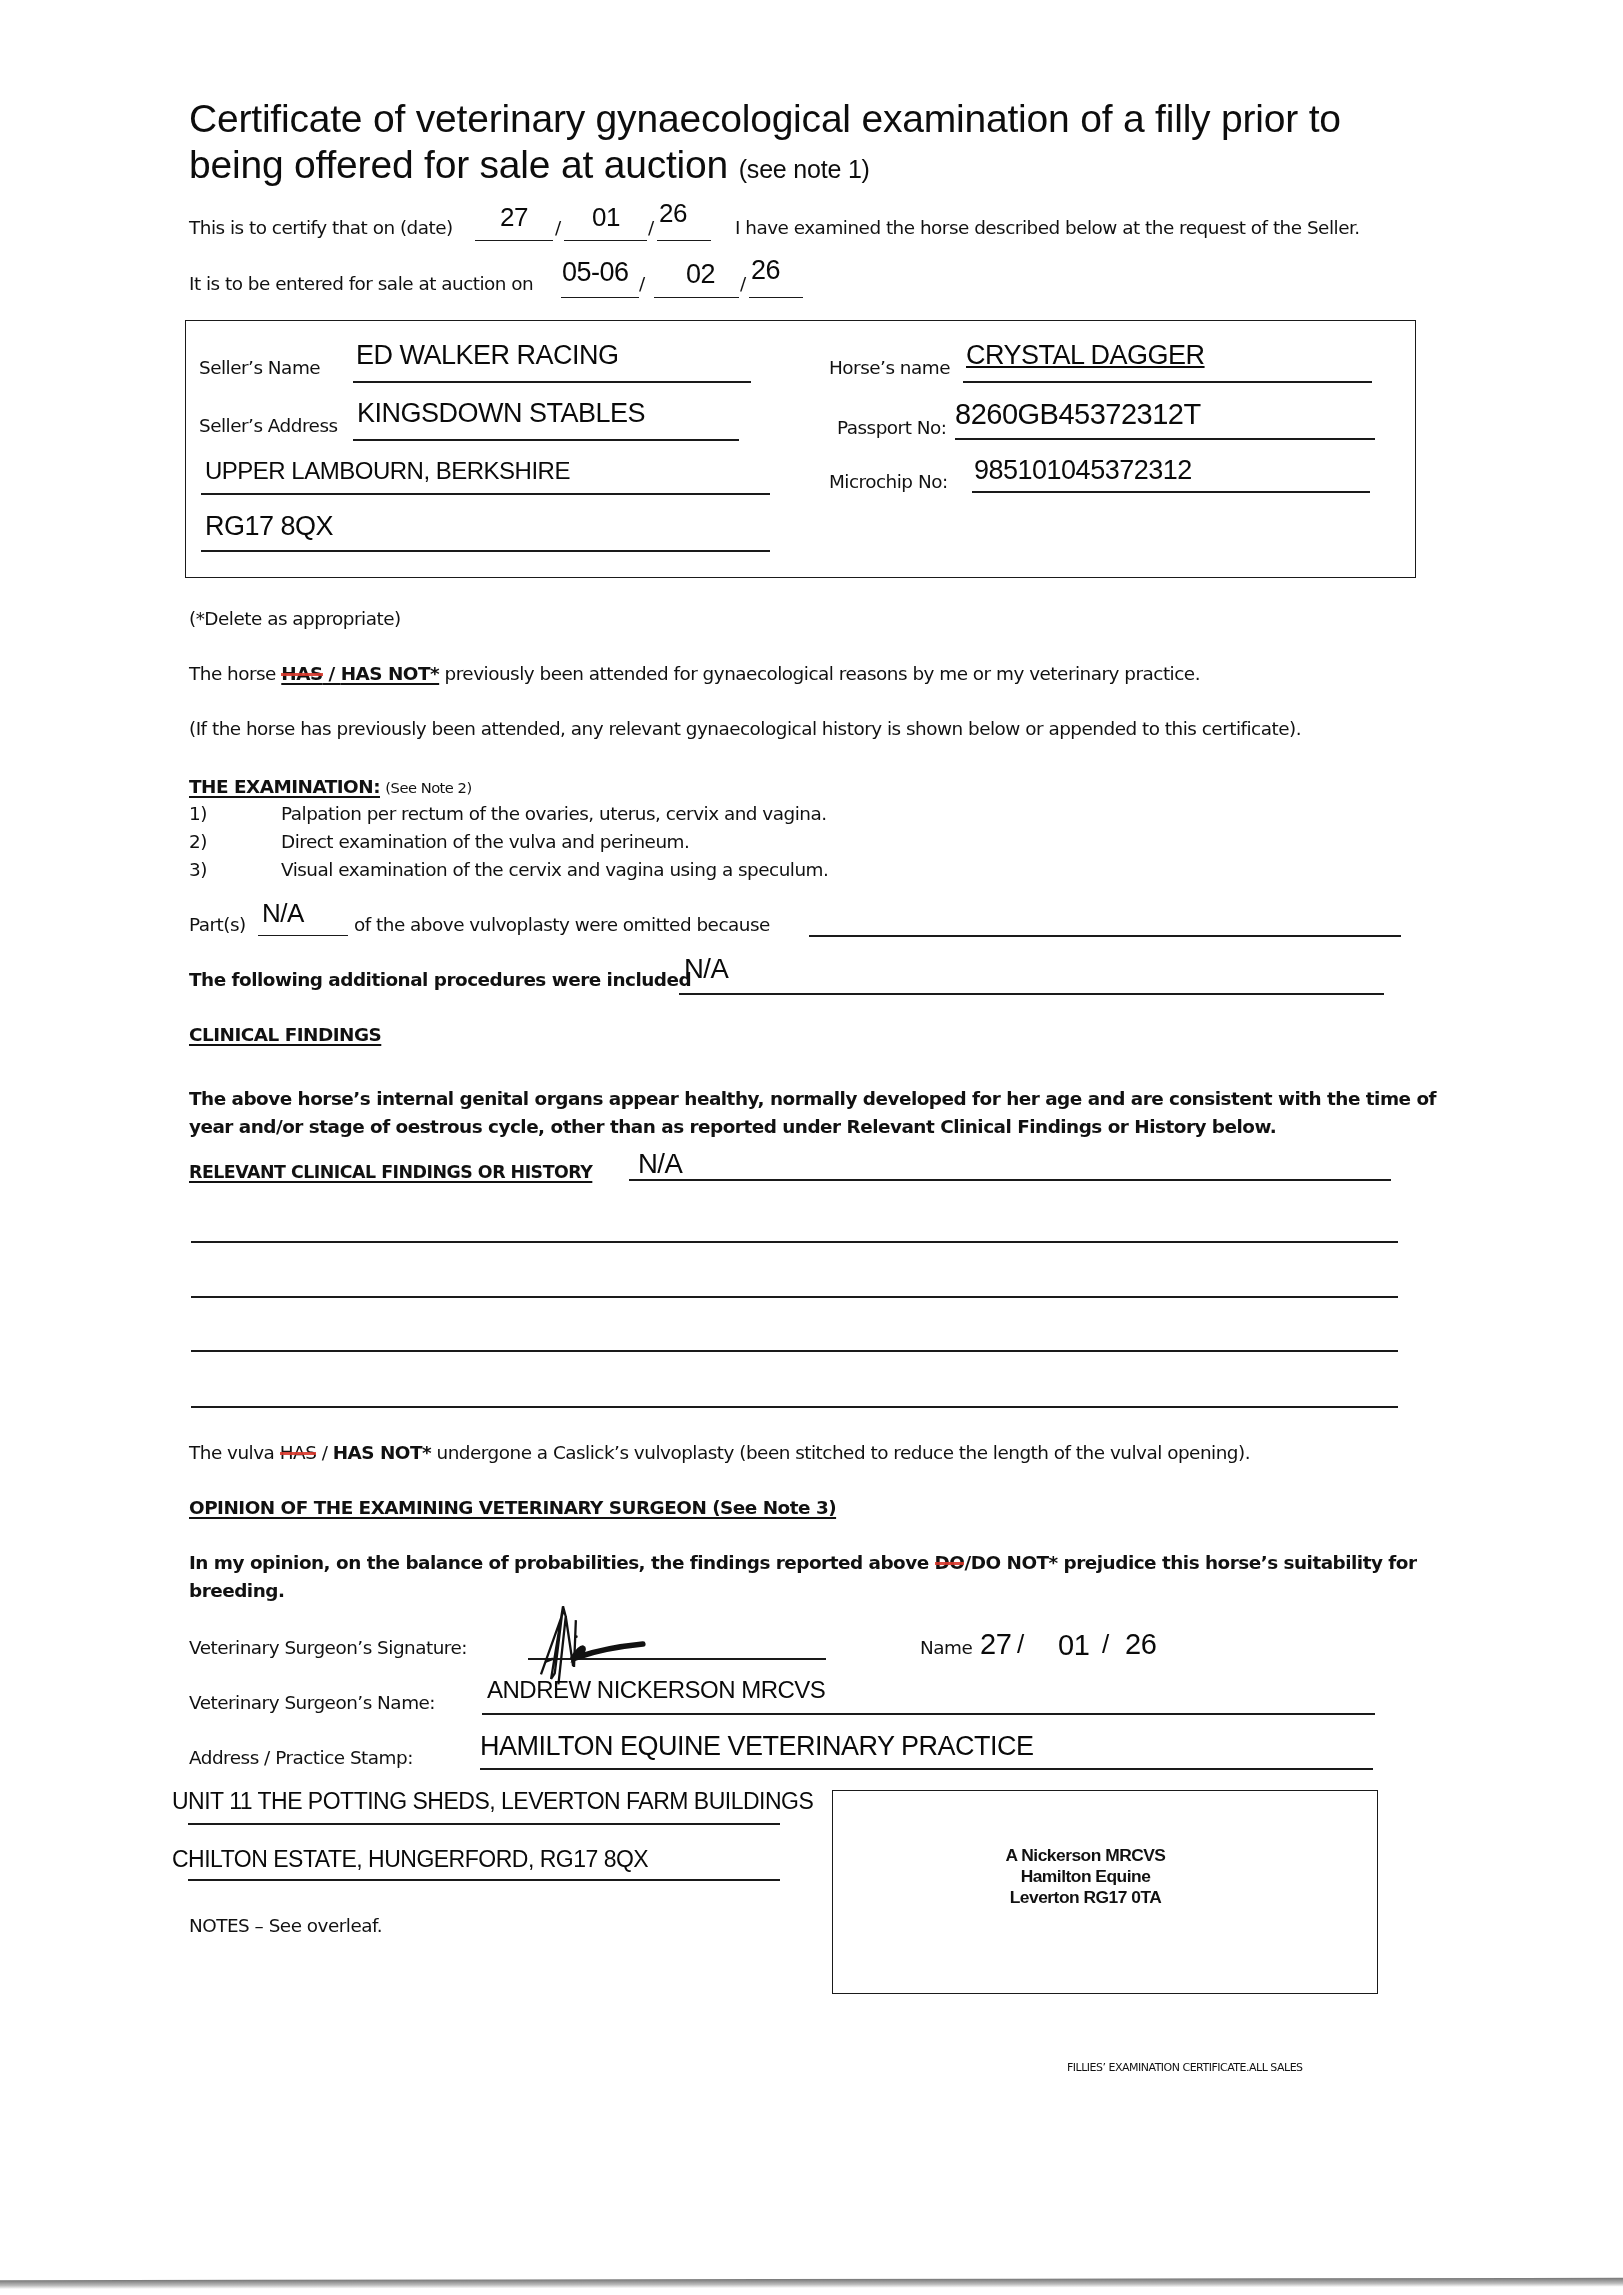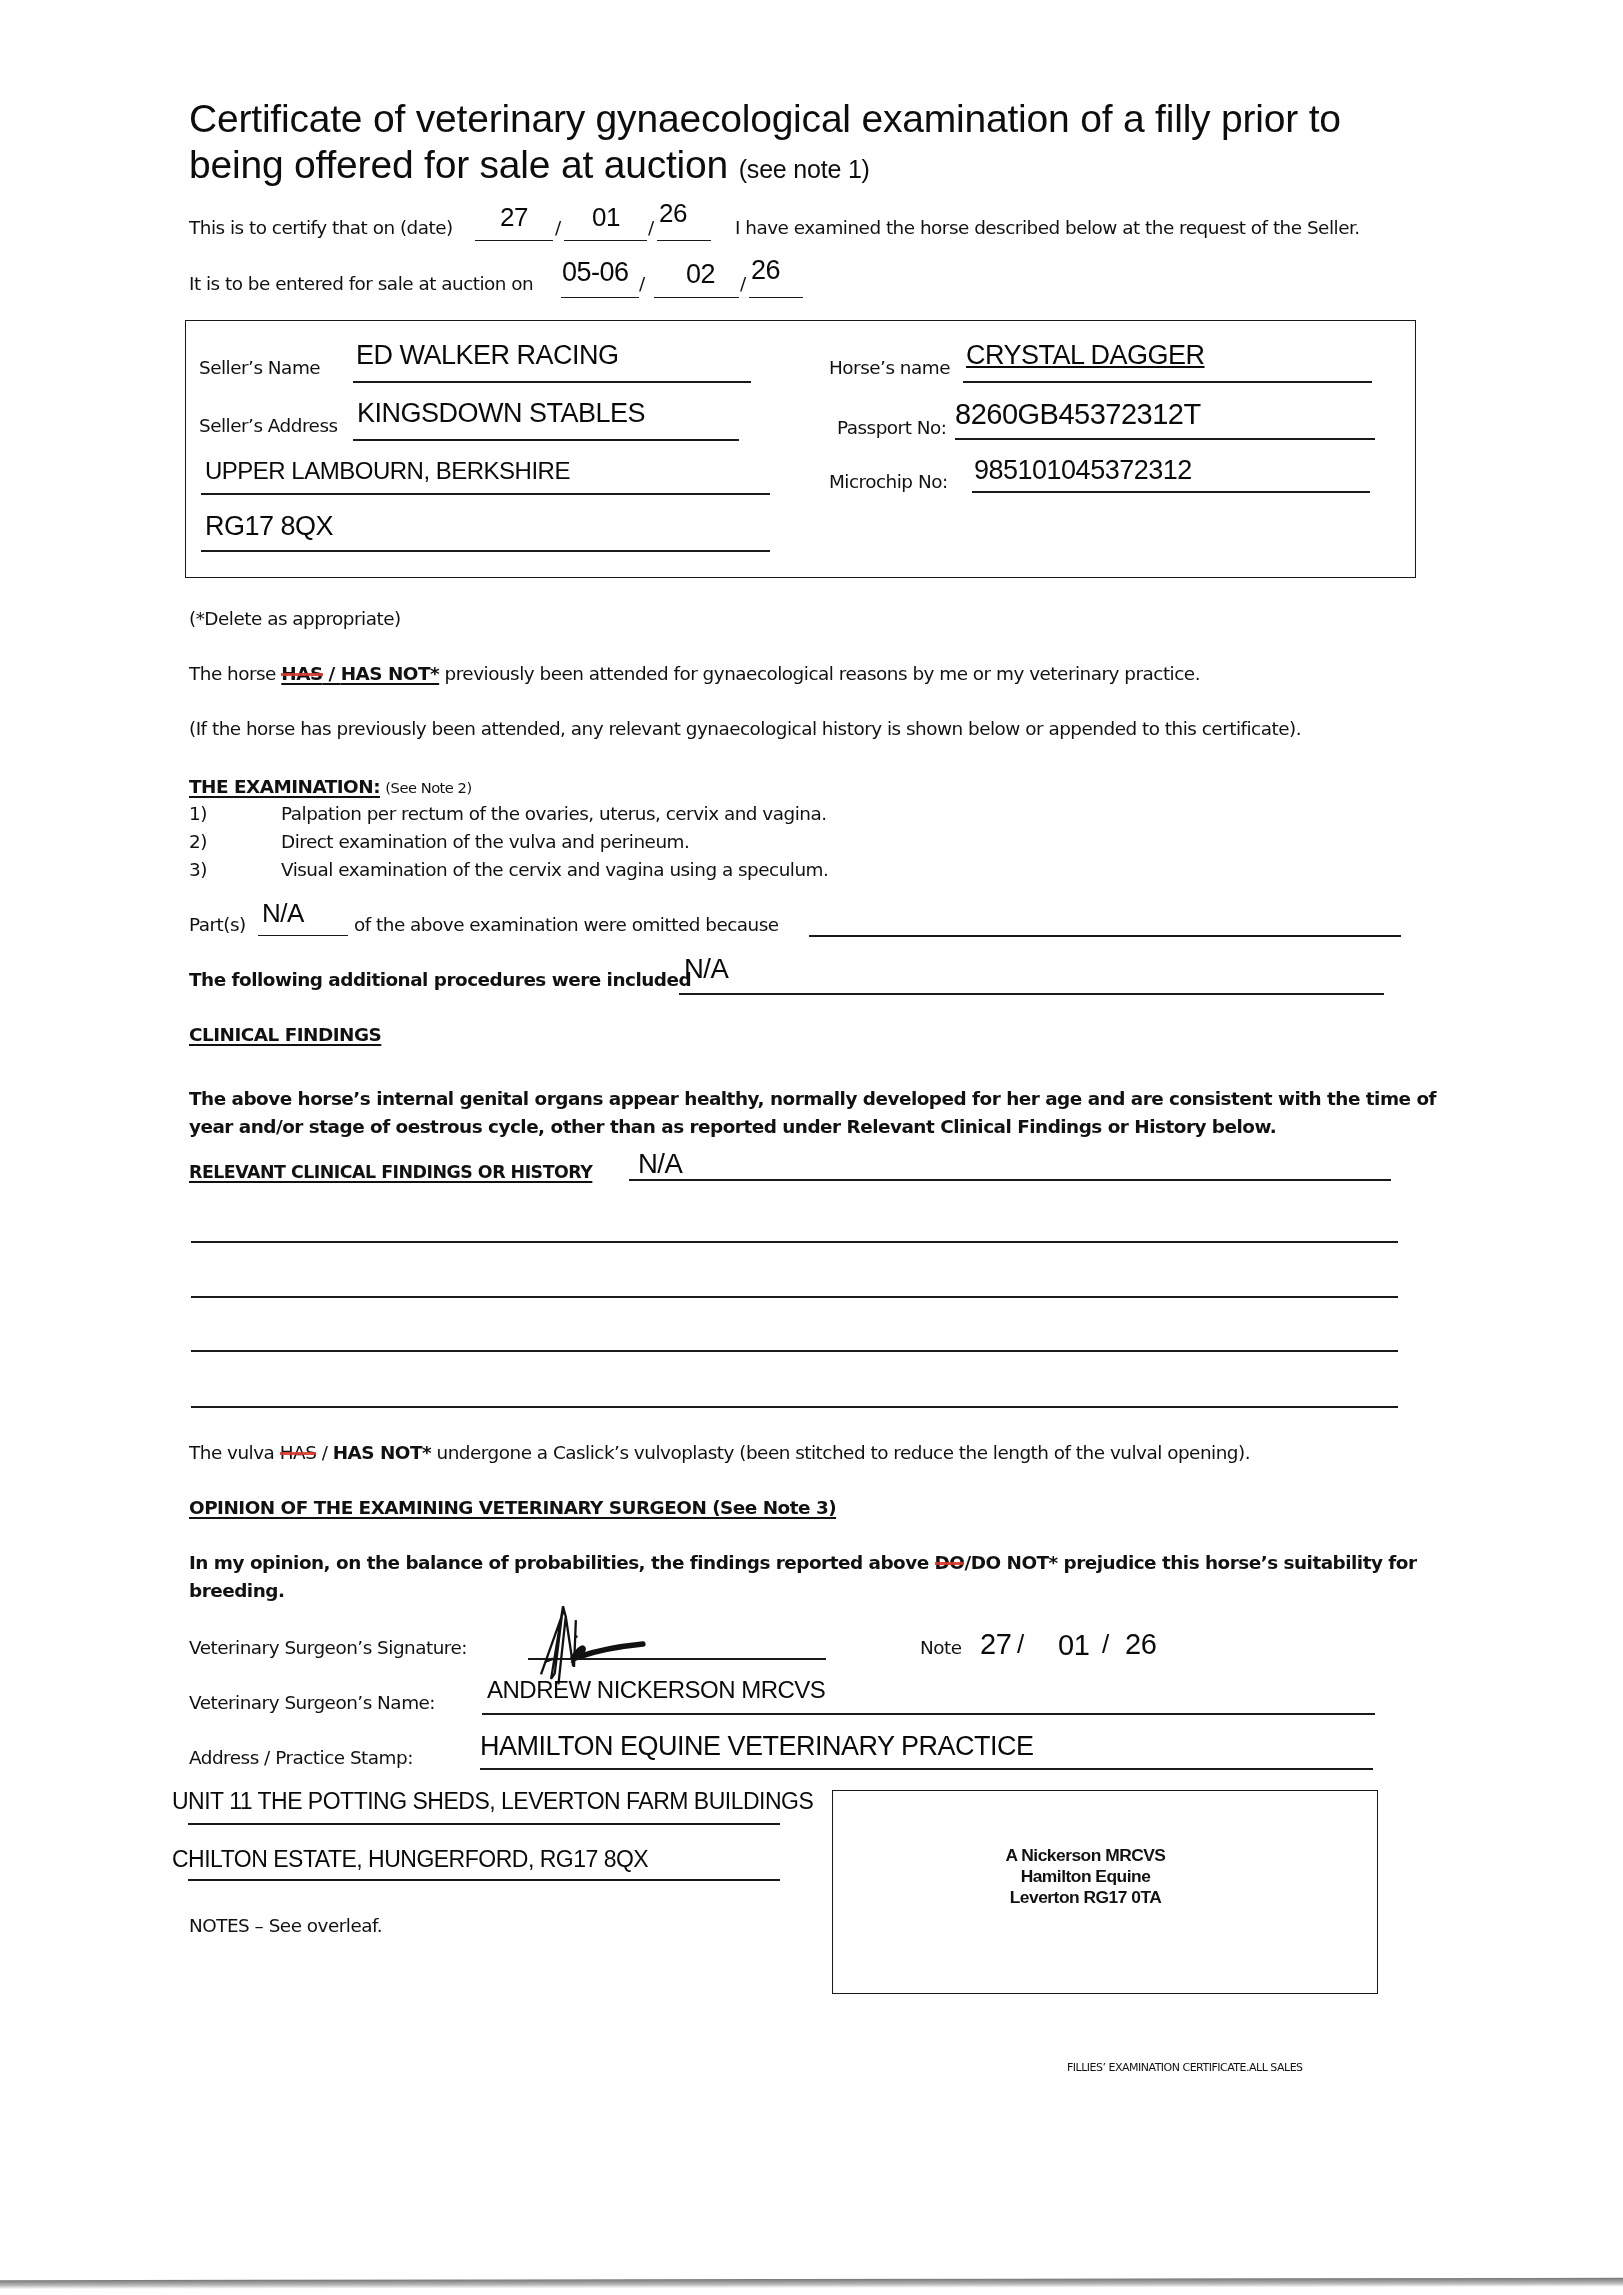--- a/index.html
+++ b/index.html
@@ -96,21 +96,21 @@
 <div class="abs cal" style="left:189px; top:803px;">1)</div>
 <div class="abs cal" style="left:281px; top:803px;">Palpation per rectum of the ovaries, uterus, cervix and vagina.</div>
 <div class="abs cal" style="left:189px; top:831px;">2)</div>
 <div class="abs cal" style="left:281px; top:831px;">Direct examination of the vulva and perineum.</div>
 <div class="abs cal" style="left:189px; top:859px;">3)</div>
 <div class="abs cal" style="left:281px; top:859px;">Visual examination of the cervix and vagina using a speculum.</div>
 
 <div class="abs cal" style="left:189px; top:914px;">Part(s)</div>
 <div class="abs fill" style="left:262px; top:898px; font-size:26px;">N/A</div>
 <div class="line thin" style="left:258px; top:935px; width:90px;"></div>
-<div class="abs cal" style="left:354px; top:914px;">of the above examination were omitted because</div>
+<div class="abs cal" style="left:354px; top:914px;">of the above vulvoplasty were omitted because</div>
 <div class="line" style="left:809px; top:935px; width:592px;"></div>
 
 <div class="abs cal calb" style="left:189px; top:969px;">The following additional procedures were included</div>
 <div class="abs fill" style="left:684px; top:953px; font-size:27.5px;">N/A</div>
 <div class="line" style="left:679px; top:993px; width:705px;"></div>
 
 <div class="abs cal calb u" style="left:189px; top:1024px;">CLINICAL FINDINGS</div>
 
 <div class="abs cal calb" style="left:189px; top:1079px; white-space:normal; width:1249px; line-height:28px;margin-top:6px;">The above horse’s internal genital organs appear healthy, normally developed for her age and are consistent with the time of year and/or stage of oestrous cycle, other than as reported under Relevant Clinical Findings or History below.</div>
 
@@ -139,21 +139,21 @@
 
 <div class="abs cal" style="left:189px; top:1637px;">Veterinary Surgeon’s Signature:</div>
 <div class="line" style="left:528px; top:1658px; width:298px;"></div>
 <svg class="abs" style="left:496px; top:1588px;" width="257" height="101" viewBox="0 0 560 220">
   <path d="M98 188 L148 48 L146 40 L120 198 L128 186 L146 40 L152 62 L136 210 M152 62 L168 170 M174 70 L170 172" stroke="#111" stroke-width="5" fill="none"></path>
   <path d="M108 160 L124 154" stroke="#111" stroke-width="6" fill="none"></path>
   <path d="M168 152 C190 120 198 128 180 150 C220 136 260 128 320 122" stroke="#111" stroke-width="12" fill="none" stroke-linecap="round"></path>
   <circle cx="175" cy="106" r="3" fill="#111"></circle>
 </svg>
 
-<div class="abs cal" style="left:920px; top:1637px;">Note</div>
+<div class="abs cal" style="left:920px; top:1637px;">Name</div>
 <div class="abs fill" style="left:980px; top:1628px; font-size:29px;">27</div>
 <div class="abs fill" style="left:1017px; top:1629px; font-size:26px;">/</div>
 <div class="abs fill" style="left:1058px; top:1629px; font-size:29px;">01</div>
 <div class="abs fill" style="left:1102px; top:1629px; font-size:26px;">/</div>
 <div class="abs fill" style="left:1125px; top:1628px; font-size:29px;">26</div>
 
 <div class="abs cal" style="left:189px; top:1692px;">Veterinary Surgeon’s Name:</div>
 <div class="abs fill" style="left:487px; top:1676px; font-size:24px;">ANDREW NICKERSON MRCVS</div>
 <div class="line" style="left:482px; top:1713px; width:893px;"></div>
 

